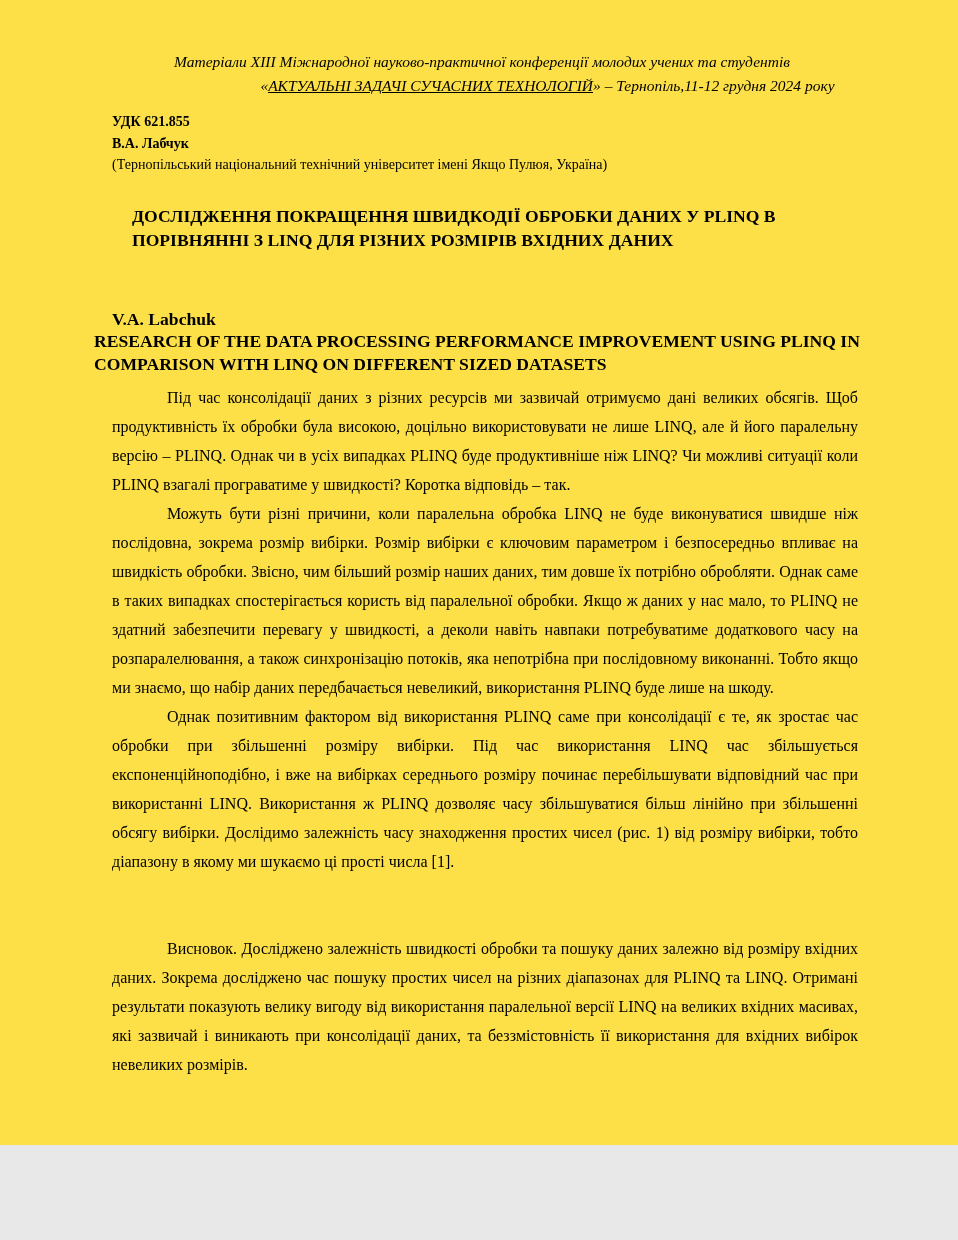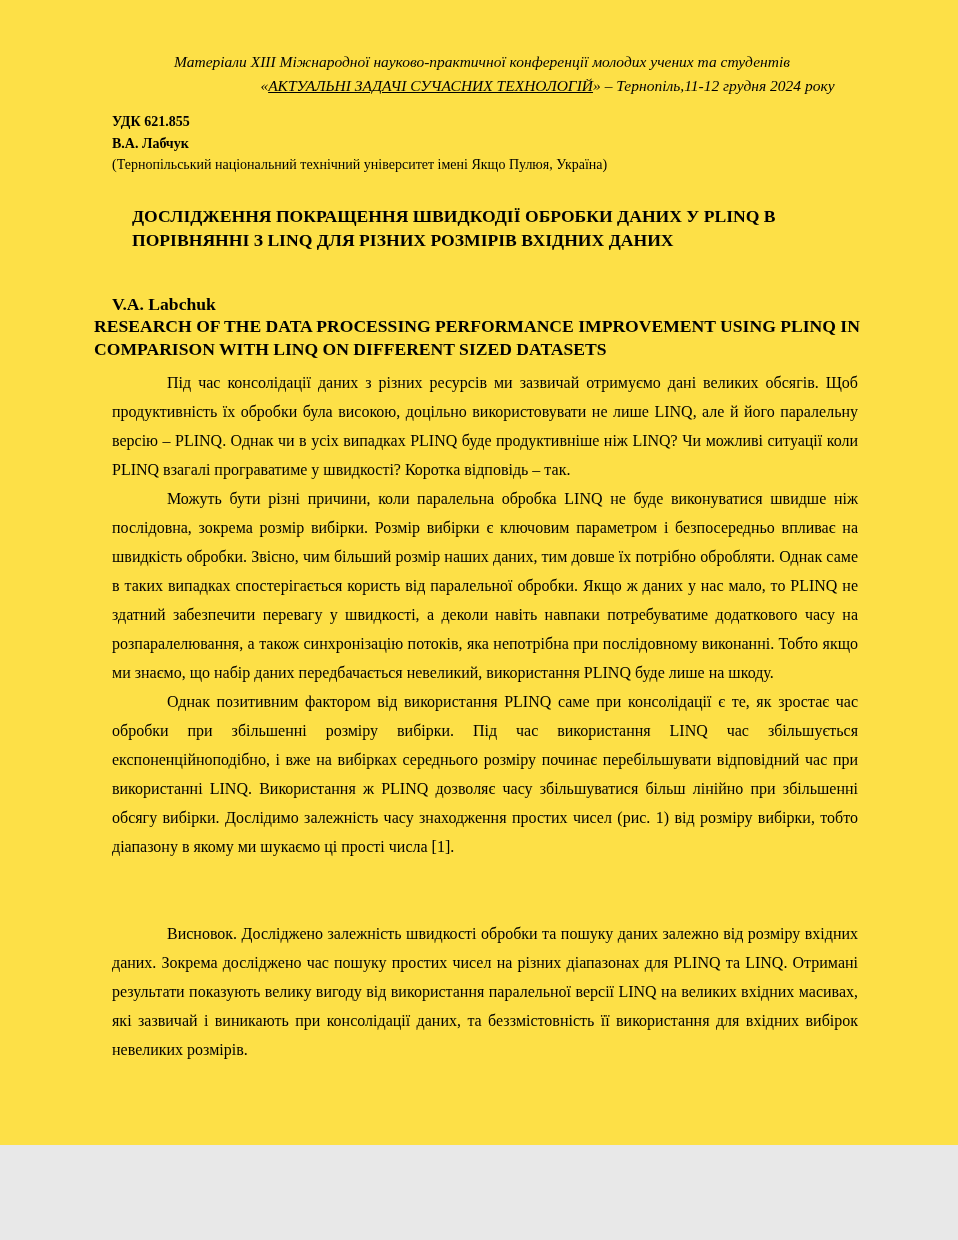--- a/index.html
+++ b/index.html
@@ -44,21 +44,21 @@
   .title-ua {
     margin: 28px auto 0;
     max-width: 706px;
     font-size: 17.6px;
     line-height: 24px;
     font-weight: 700;
     text-align: left;
   }
   
   .author-en {
-    margin-top: 41px;
+    margin-top: 56px;
     font-size: 17.6px;
     line-height: 22px;
     font-weight: 700;
   }
   .title-en {
     width: 782px;
     margin-left: -18px;
     font-size: 17.6px;
     line-height: 23px;
     font-weight: 700;

